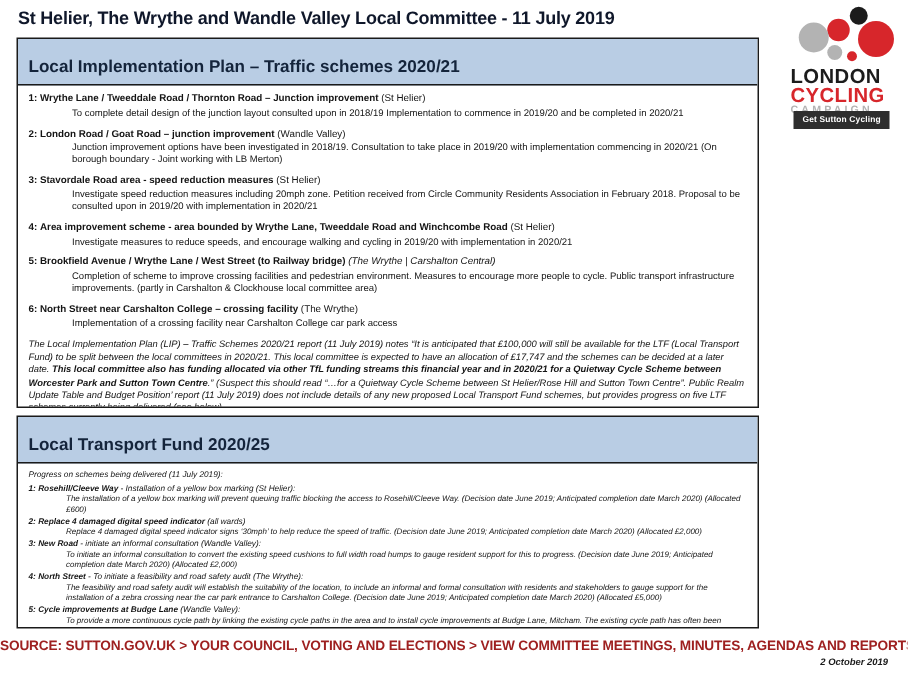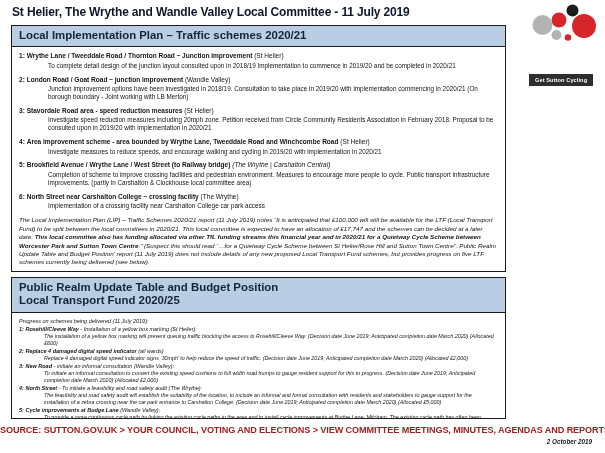--- a/index.html
+++ b/index.html
@@ -87,21 +87,21 @@
     background: #ffffff;
     box-sizing: border-box;
     overflow: hidden;
   }
   #panel-lip { top: 25px; height: 247px; }
   #panel-prutbp { top: 277px; height: 142px; }
 
   .panel-header {
     background: #b9cde4;
     border-bottom: 1px solid #1a1a1a;
-    padding: 3px 7px 4px 7px;
+    padding: 13px 7px 4px 7px;
     box-sizing: border-box;
   }
   .panel-header-line {
     font-size: 11.4px;
     font-weight: bold;
     color: #14243b;
     line-height: 1.18;
     white-space: nowrap;
   }
   .panel-body {
@@ -196,20 +196,25 @@
 
 <div class="logo">
   <svg class="logo-marks" viewBox="0 0 76 42">
     <circle cx="46.5" cy="6.5" r="6" fill="#1c1c1c"></circle>
     <circle cx="33" cy="16" r="7.5" fill="#d7262b"></circle>
     <circle cx="16.5" cy="21" r="10" fill="#b3b3b3"></circle>
     <circle cx="58" cy="22" r="12" fill="#d7262b"></circle>
     <circle cx="30.5" cy="31" r="5" fill="#b3b3b3"></circle>
     <circle cx="42" cy="33.5" r="3.3" fill="#d7262b"></circle>
   </svg>
+  <div class="logo-text">
+    <div class="logo-london">LONDON</div>
+    <div class="logo-cycling">CYCLING</div>
+    <div class="logo-campaign">CAMPAIGN</div>
+  </div>
   <div class="logo-badge">Get Sutton Cycling</div>
 </div>
 
 <div class="panel" id="panel-lip">
   <div class="panel-header">
     <div class="panel-header-line">Local Implementation Plan – Traffic schemes 2020/21</div>
   </div>
   <div class="panel-body">
 
     <div class="scheme">
@@ -268,21 +273,20 @@
 
     <div class="lip-note">
       <span>The Local Implementation Plan (LIP) – Traffic Schemes 2020/21 report (11 July 2019) notes “It is anticipated that £100,000 will still be available for the LTF (Local Transport Fund) to be split between the local committees in 2020/21. This local committee is expected to have an allocation of £17,747 and the schemes can be decided at a later date. </span><b>This local committee also has funding allocated via other TfL funding streams this financial year and in 2020/21 for a Quietway Cycle Scheme between Worcester Park and Sutton Town Centre</b><span>.” (Suspect this should read “…for a Quietway Cycle Scheme between St Helier/Rose Hill and Sutton Town Centre”. Public Realm Update Table and Budget Position’ report (11 July 2019) does not include details of any new proposed Local Transport Fund schemes, but provides progress on five LTF schemes currently being delivered (see below).</span>
     </div>
 
   </div>
 </div>
 
 <div class="panel" id="panel-prutbp">
   <div class="panel-header">
-    <div class="panel-header-line">Public Realm Update Table and Budget Position</div>
     <div class="panel-header-line">Local Transport Fund 2020/25</div>
   </div>
   <div class="panel-body">
 
     <div class="progress-intro">Progress on schemes being delivered (11 July 2019):</div>
 
     <div class="prog-item">
       <div class="prog-title">
         <span class="bold">1:</span>
         <span class="bold">Rosehill/Cleeve Way</span><span class="ital"> - </span><span class="ital">Installation of a yellow box marking (St Helier):</span>

